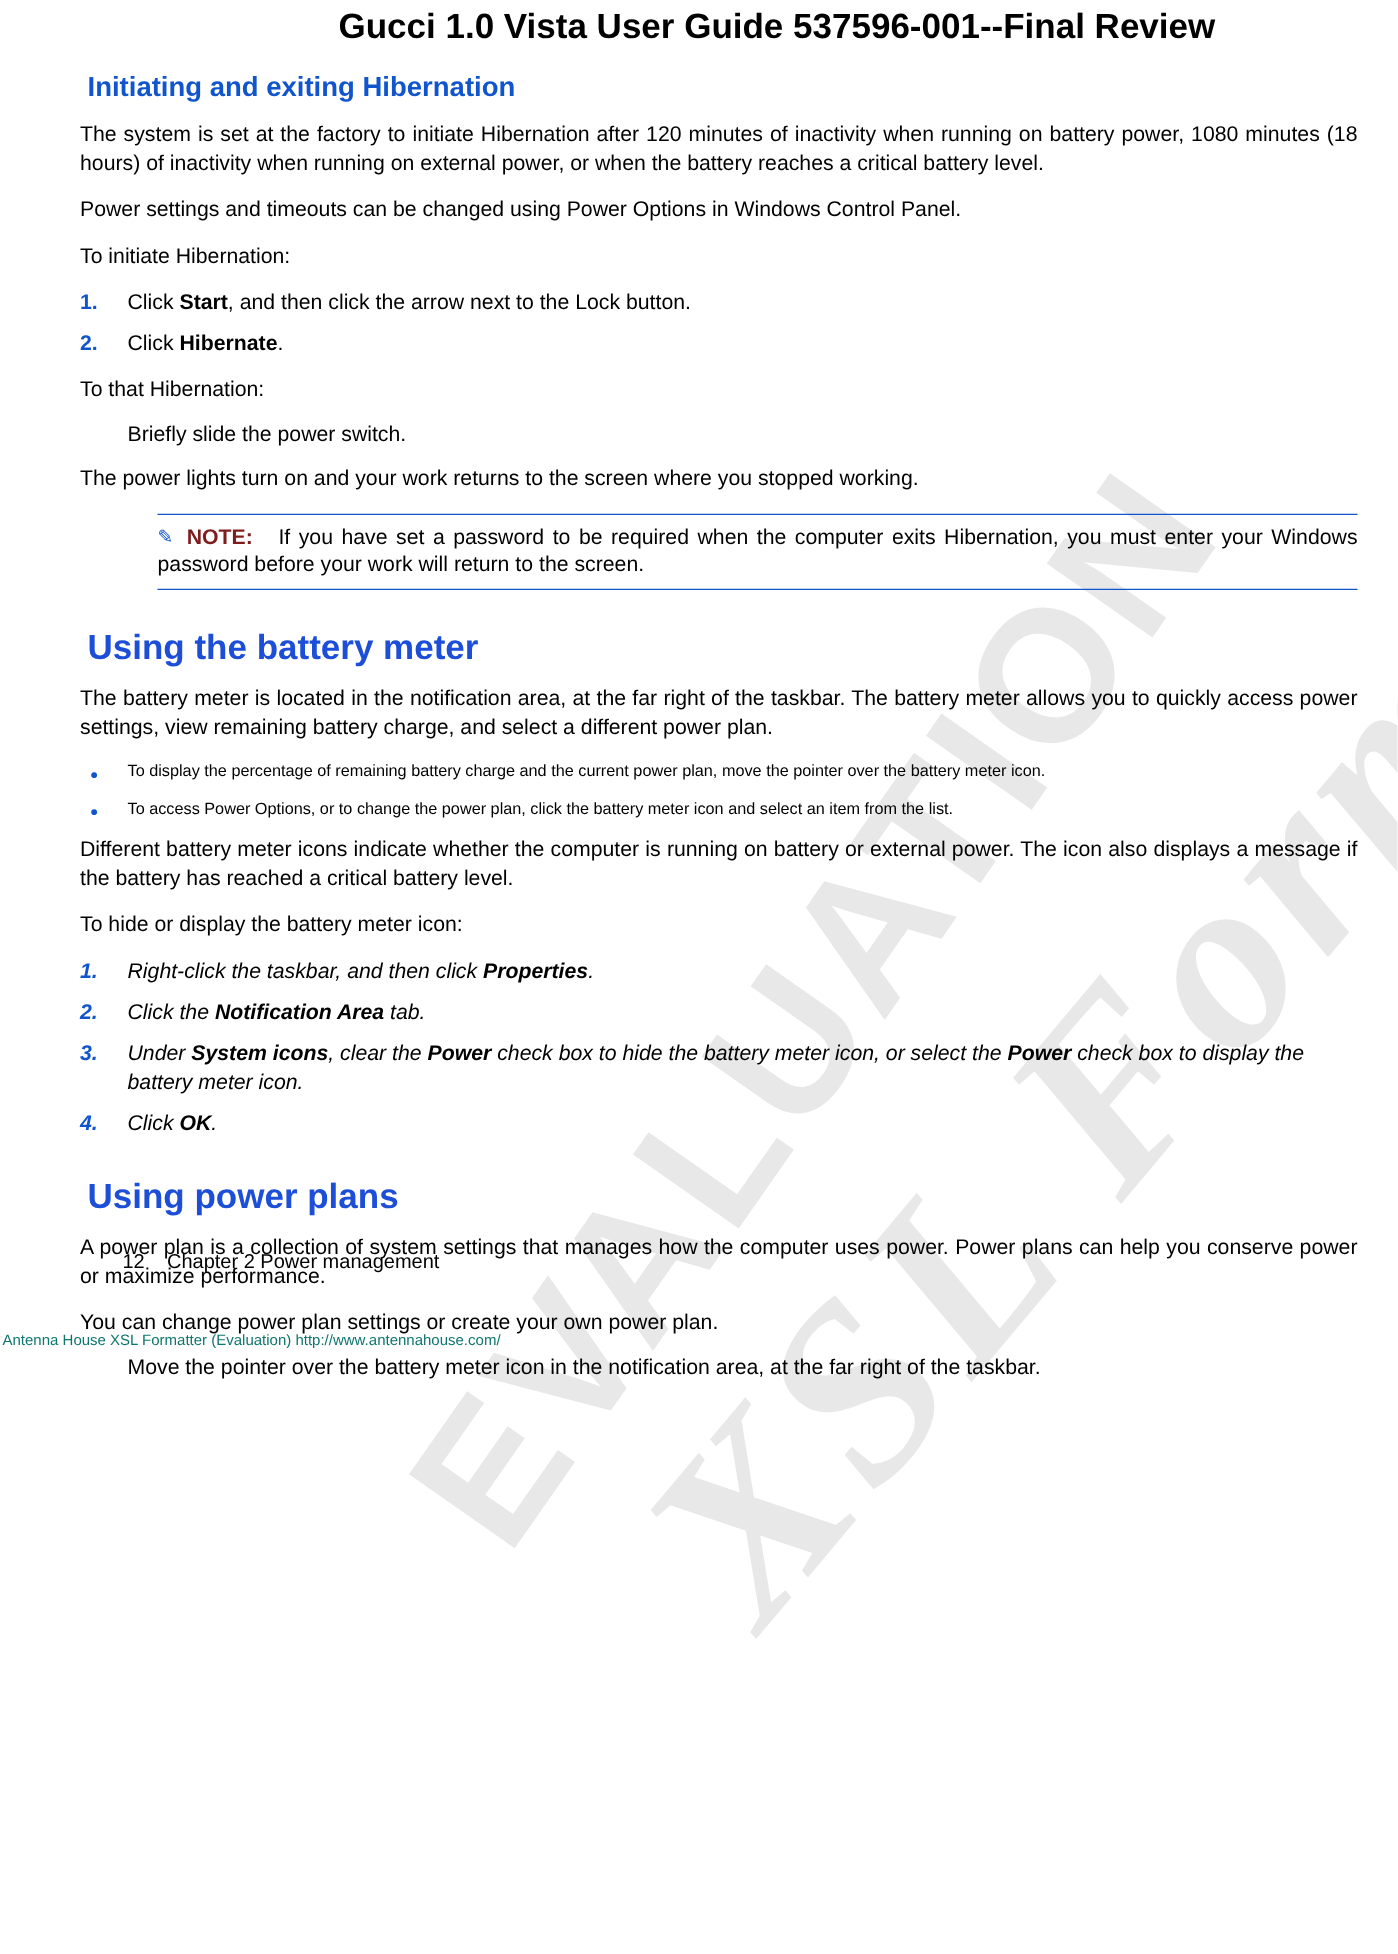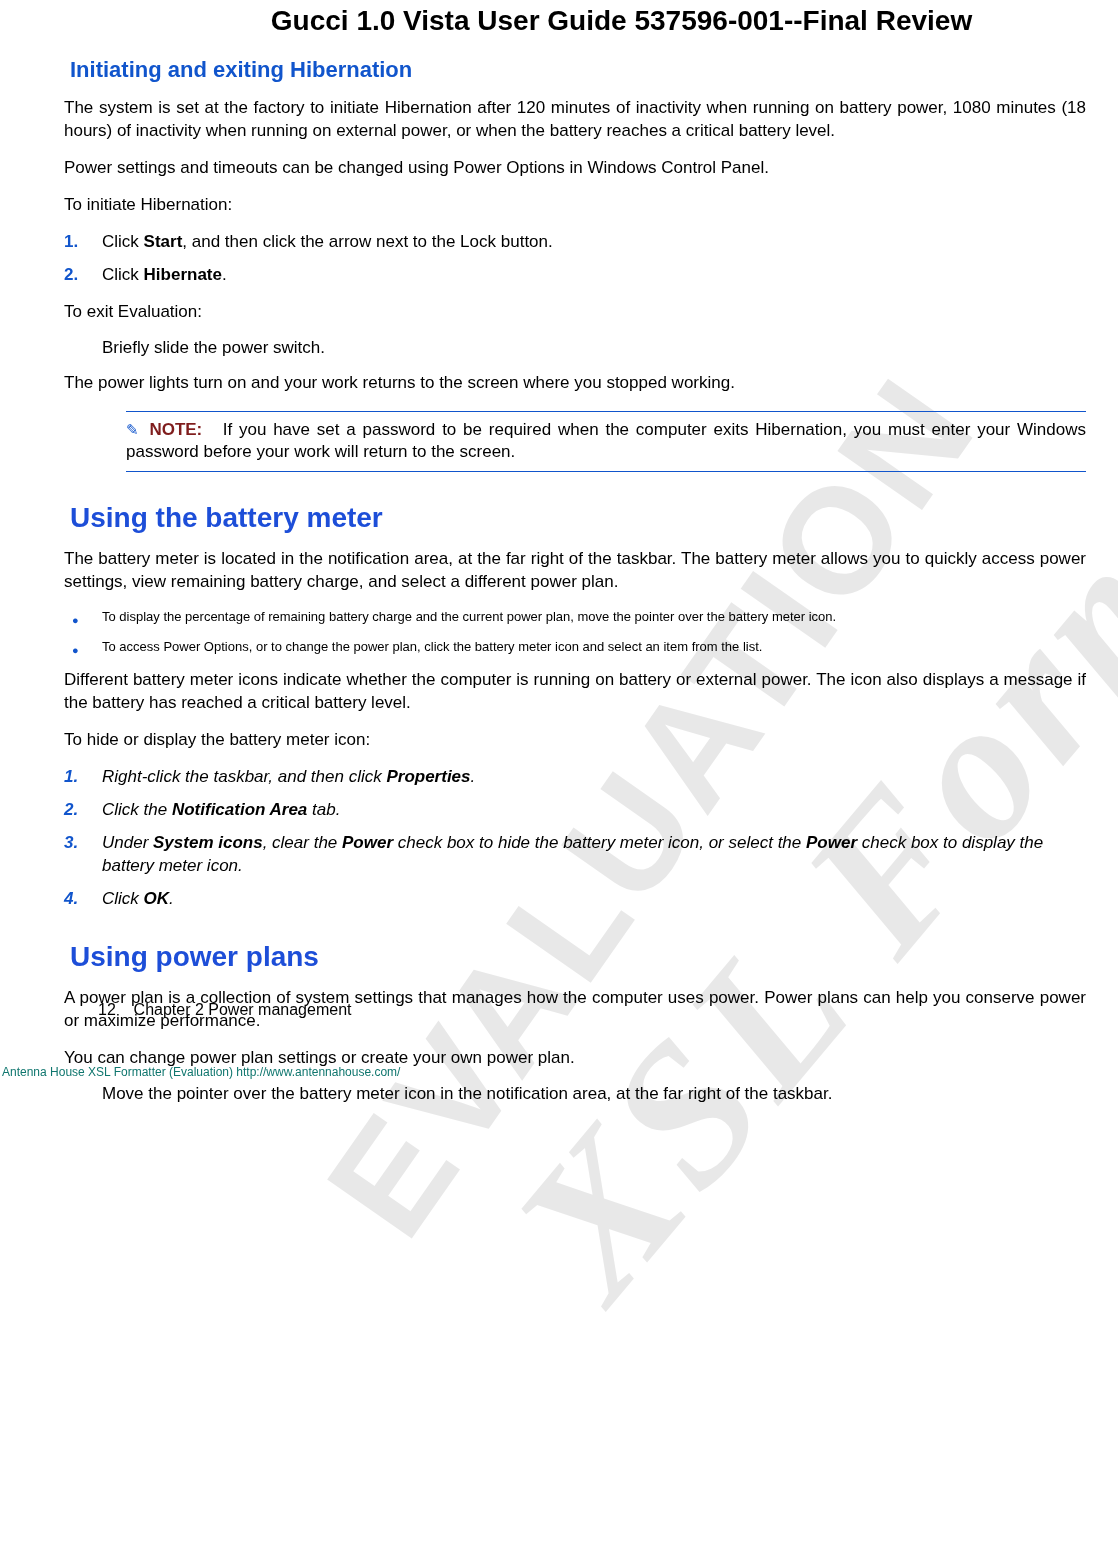--- a/index.html
+++ b/index.html
@@ -171,21 +171,21 @@
 
   <div class="h2">Initiating and exiting Hibernation</div>
   <div class="body-block">
     <p class="body">The system is set at the factory to initiate Hibernation after 120 minutes of inactivity when running on battery power, 1080 minutes (18 hours) of inactivity when running on external power, or when the battery reaches a critical battery level.</p>
     <p class="body">Power settings and timeouts can be changed using Power Options in Windows Control Panel.</p>
     <p class="body">To initiate Hibernation:</p>
     <ol class="num" style="counter-reset:item;">
       <li><span>Click </span><b>Start</b><span>, and then click the arrow next to the Lock button.</span></li>
       <li><span>Click </span><b>Hibernate</b><span>.</span></li>
     </ol>
-    <p class="body">To exit Evaluation:</p>
+    <p class="body">To that Hibernation:</p>
     <p class="indent-sub">Briefly slide the power switch.</p>
     <p class="body">The power lights turn on and your work returns to the screen where you stopped working.</p>
   </div>
   <div class="note-box">
     <span class="note-icon">✎</span>
     <span class="note-label">NOTE:</span>
     &nbsp;&nbsp;<span>If you have set a password to be required when the computer exits Hibernation, you must enter your Windows password before your work will return to the screen.</span>
   </div>
 
   <div class="h1">Using the battery meter</div>

